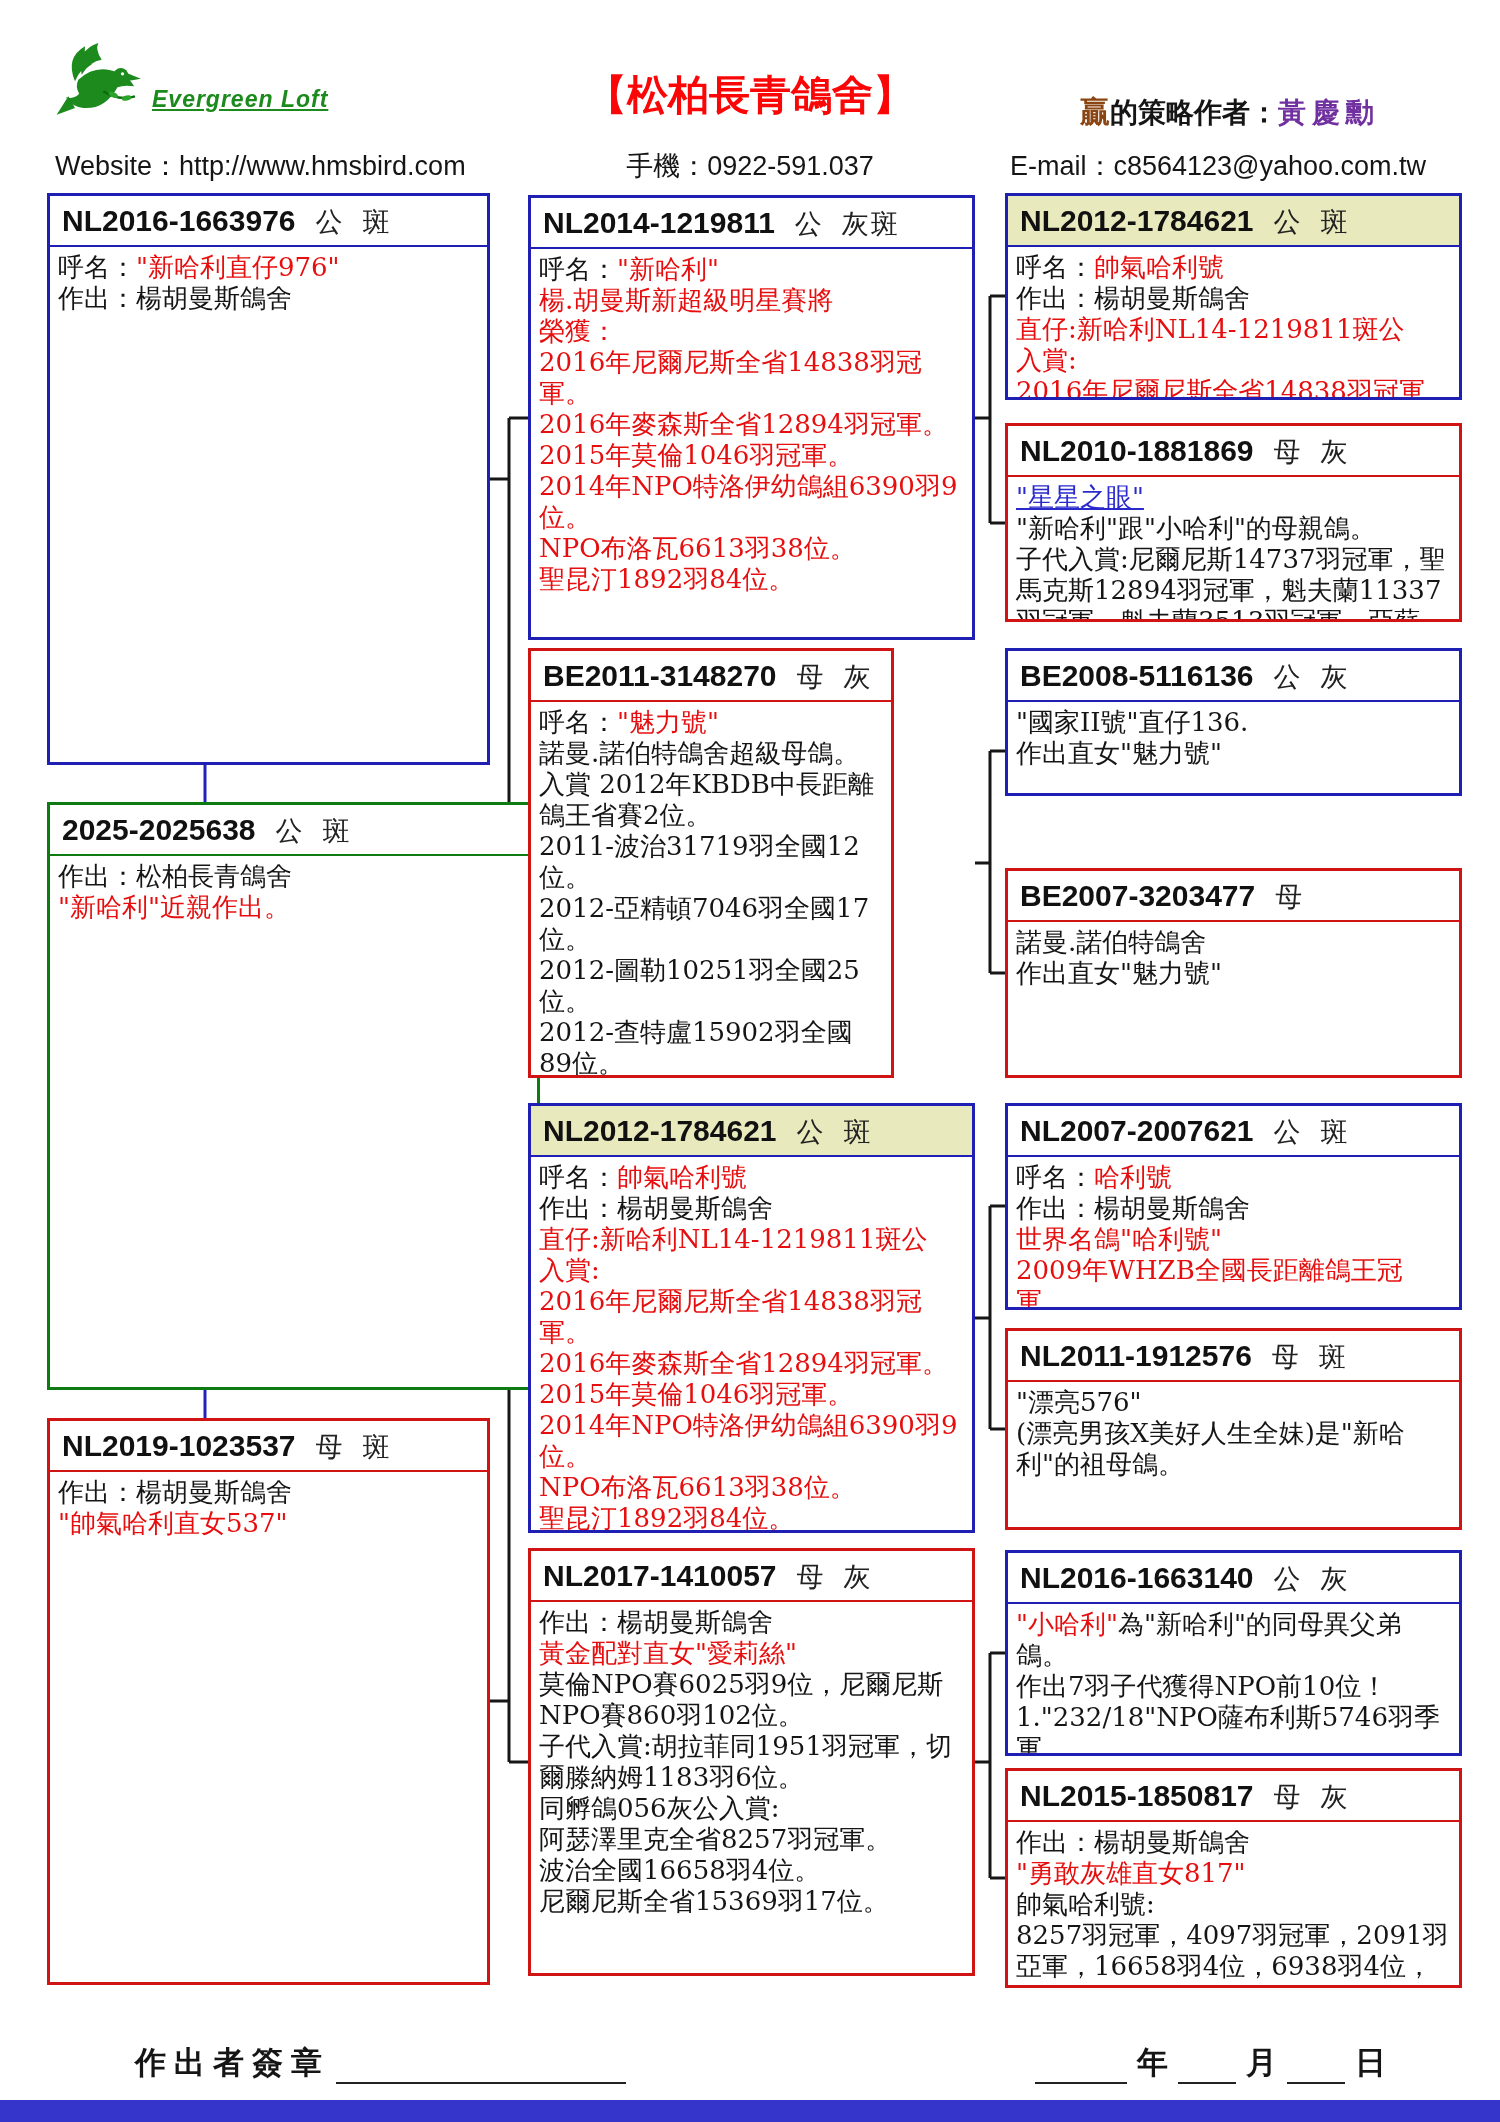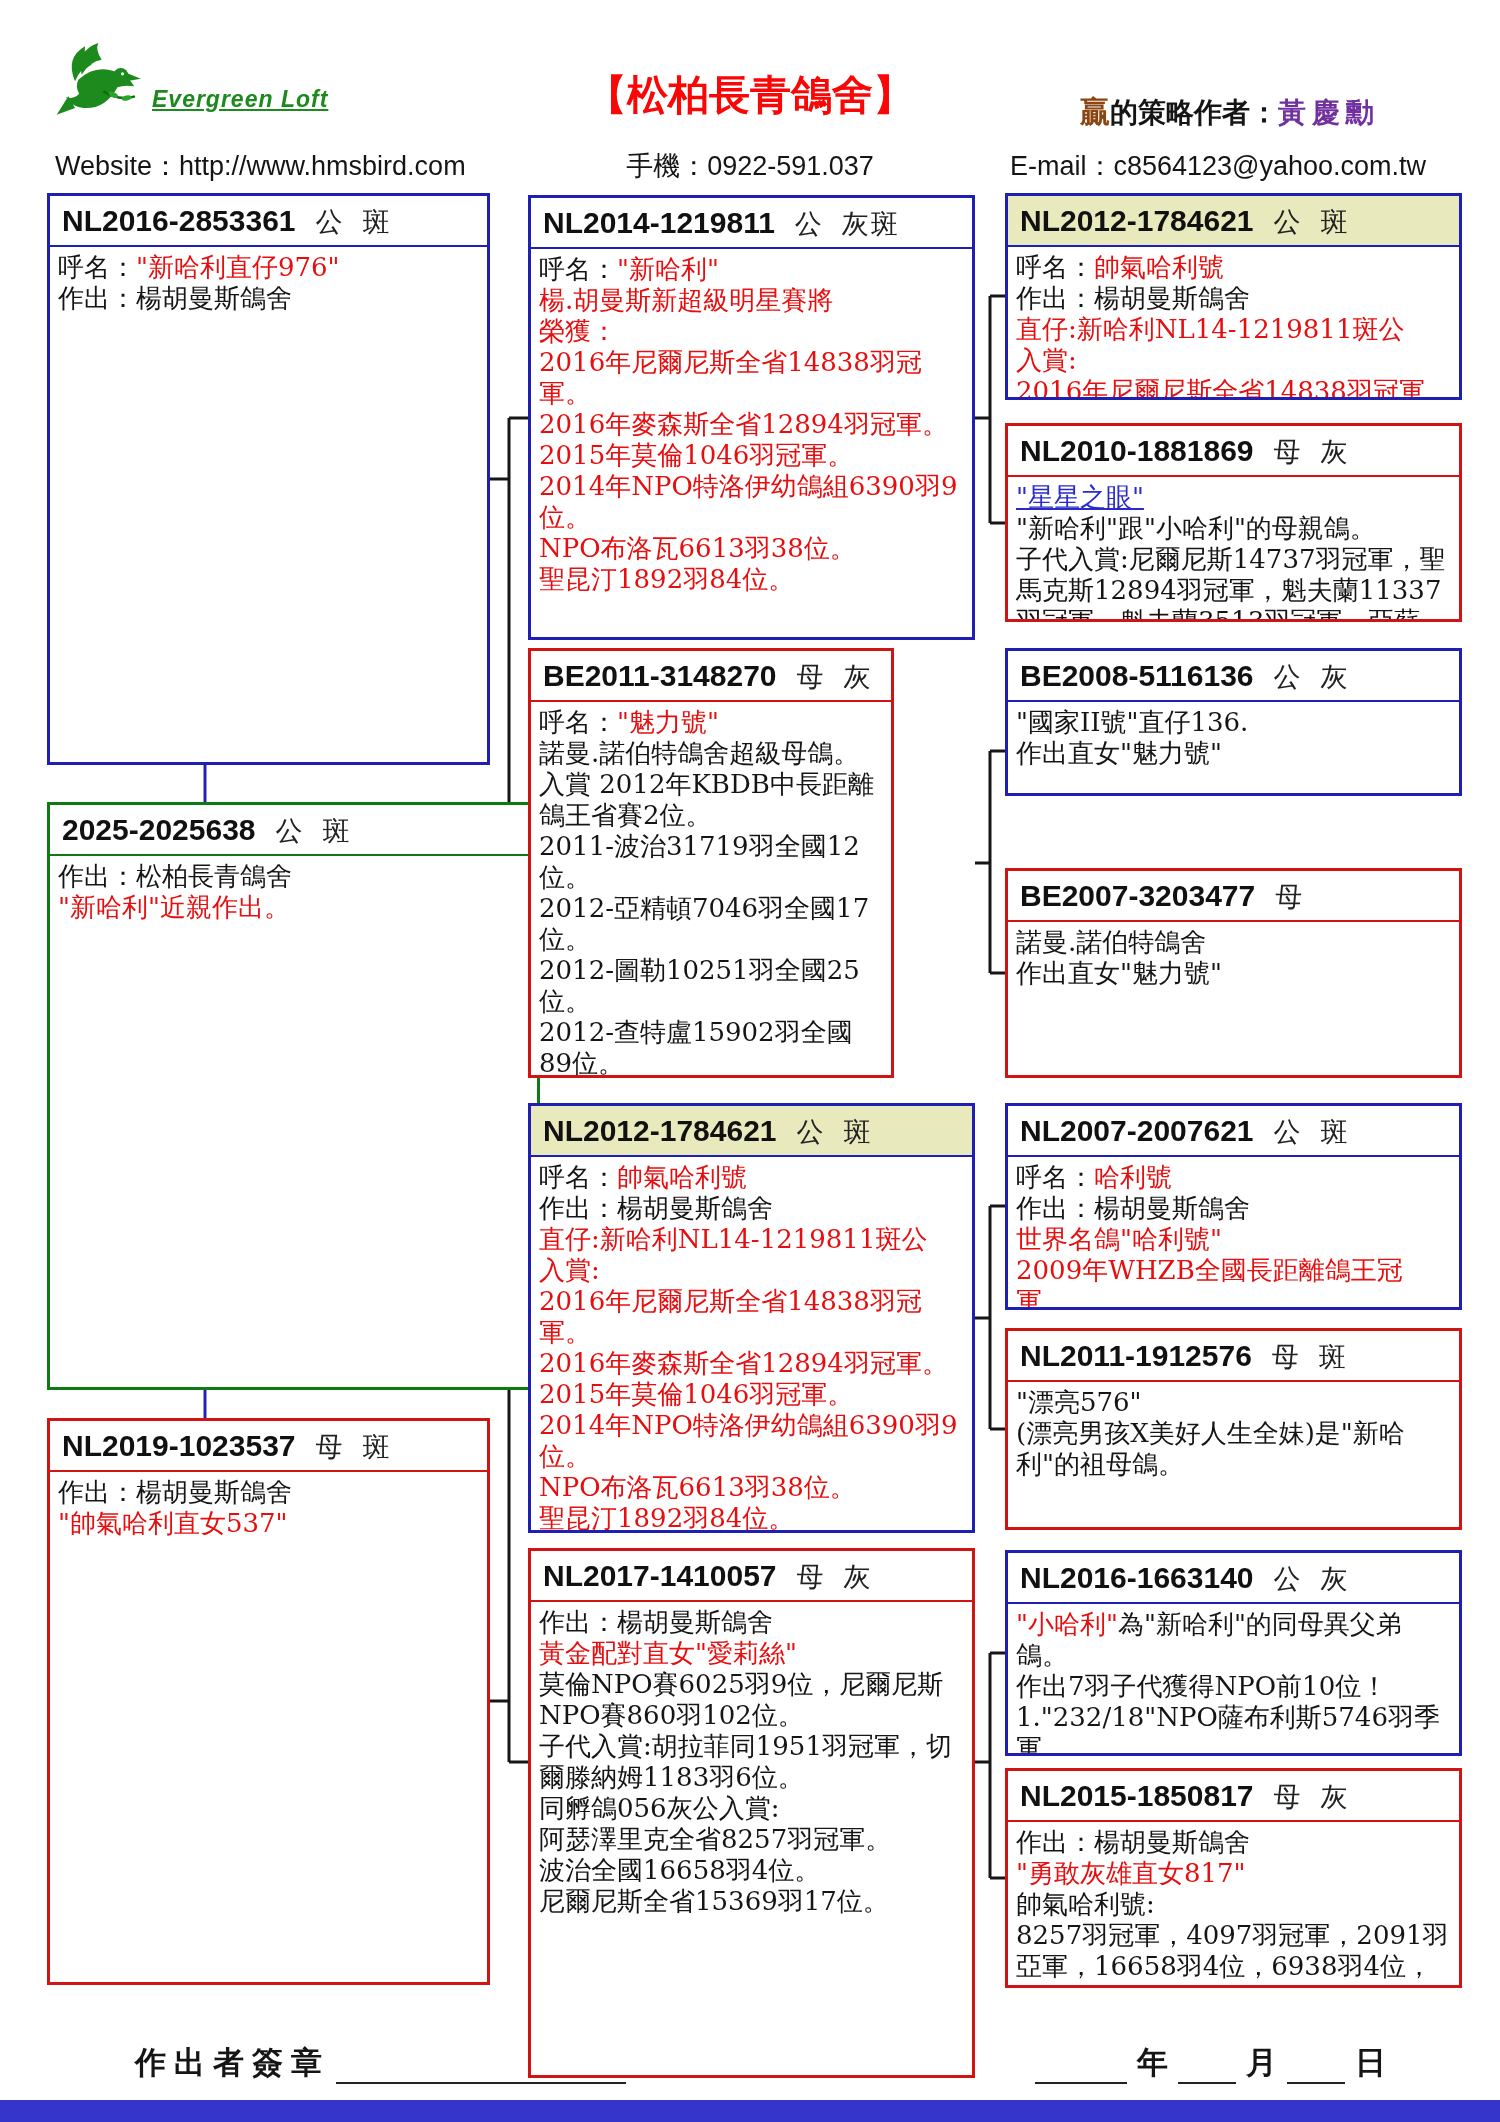--- a/index.html
+++ b/index.html
@@ -87,21 +87,21 @@
 <div id="loft-name" class="abs">Evergreen Loft</div>
 <div id="main-title" class="abs">【松柏長青鴿舍】</div>
 <div id="author-line" class="abs">
   <span class="win">贏</span><span>的策略作者：</span><span class="author-name">黃慶勳</span>
 </div>
 <div id="contact-website" class="abs contact">Website：http://www.hmsbird.com</div>
 <div id="contact-phone" class="abs contact">手機：0922-591.037</div>
 <div id="contact-email" class="abs contact">E-mail：c8564123@yahoo.com.tw</div>
 
 <div class="box b-blue" id="slot-L1" style="left:47px;top:193px;width:443px;height:572px">
-    <div class="box-header hl-blue"><span class="ring">NL2016-2853361</span><span class="sex">公</span><span class="feather">斑</span></div>
+    <div class="box-header hl-blue"><span class="ring">NL2016-1663976</span><span class="sex">公</span><span class="feather">斑</span></div>
     <div class="box-body">
       <div class="bline"><span class="t-k">呼名：</span><span class="t-r">"新哈利直仔976"</span></div>
       <div class="bline"><span class="t-k">作出：楊胡曼斯鴿舍</span></div>
     </div>
   </div>
 <div class="box b-green" id="slot-SUBJ" style="left:47px;top:802px;width:493px;height:588px">
     <div class="box-header hl-green"><span class="ring">2025-2025638</span><span class="sex">公</span><span class="feather">斑</span></div>
     <div class="box-body">
       <div class="bline"><span class="t-k">作出：松柏長青鴿舍</span></div>
       <div class="bline"><span class="t-r">"新哈利"近親作出。</span></div>
@@ -150,21 +150,21 @@
       <div class="bline"><span class="t-r">直仔:新哈利NL14-1219811斑公</span></div>
       <div class="bline"><span class="t-r">入賞:</span></div>
       <div class="bline"><span class="t-r">2016年尼爾尼斯全省14838羽冠軍。</span></div>
       <div class="bline"><span class="t-r">2016年麥森斯全省12894羽冠軍。</span></div>
       <div class="bline"><span class="t-r">2015年莫倫1046羽冠軍。</span></div>
       <div class="bline"><span class="t-r">2014年NPO特洛伊幼鴿組6390羽9位。</span></div>
       <div class="bline"><span class="t-r">NPO布洛瓦6613羽38位。</span></div>
       <div class="bline"><span class="t-r">聖昆汀1892羽84位。</span></div>
     </div>
   </div>
-<div class="box b-red" id="slot-M4" style="left:528px;top:1548px;width:447px;height:530px">
+<div class="box b-red" id="slot-M4" style="left:528px;top:1548px;width:447px;height:428px">
     <div class="box-header hl-red"><span class="ring">NL2017-1410057</span><span class="sex">母</span><span class="feather">灰</span></div>
     <div class="box-body">
       <div class="bline"><span class="t-k">作出：楊胡曼斯鴿舍</span></div>
       <div class="bline"><span class="t-r">黃金配對直女"愛莉絲"</span></div>
       <div class="bline"><span class="t-k">莫倫NPO賽6025羽9位，尼爾尼斯NPO賽860羽102位。</span></div>
       <div class="bline"><span class="t-k">子代入賞:胡拉菲同1951羽冠軍，切爾滕納姆1183羽6位。</span></div>
       <div class="bline"><span class="t-k">同孵鴿056灰公入賞:</span></div>
       <div class="bline"><span class="t-k">阿瑟澤里克全省8257羽冠軍。</span></div>
       <div class="bline"><span class="t-k">波治全國16658羽4位。</span></div>
       <div class="bline"><span class="t-k">尼爾尼斯全省15369羽17位。</span></div>

